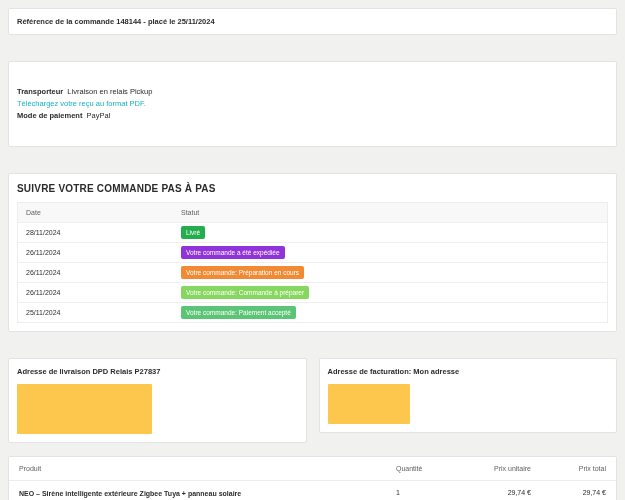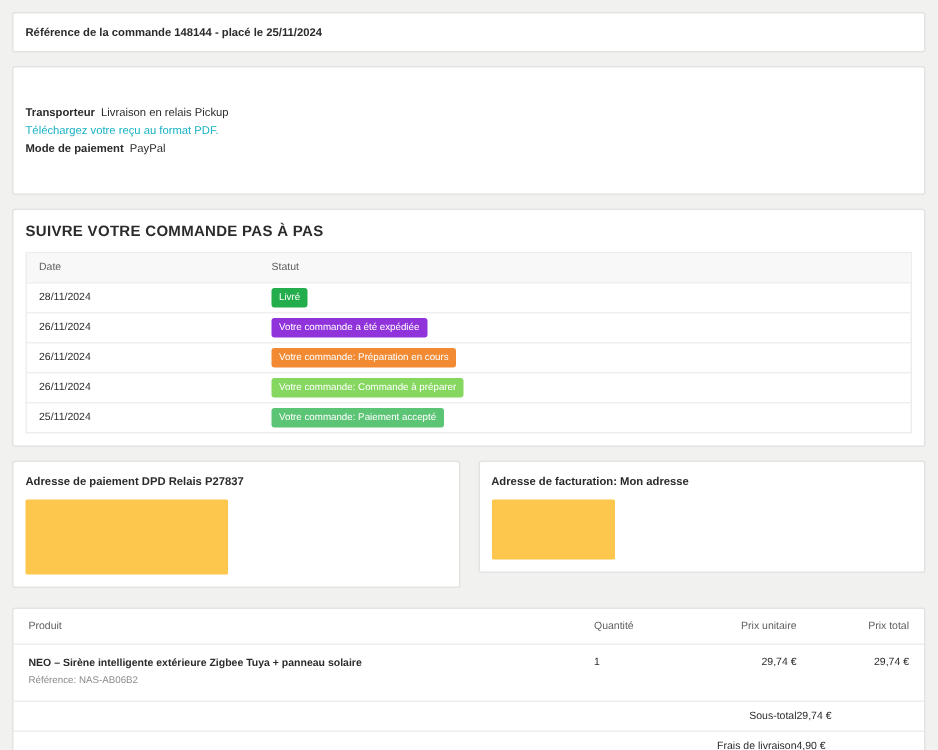--- a/index.html
+++ b/index.html
@@ -5,21 +5,21 @@
   * { box-sizing: border-box; margin: 0; padding: 0; }
   html, body { width: 625px; height: 500px; }
   body {
     background: #f1f1ef;
     font-family: "Liberation Sans", sans-serif;
     color: #2b2b2b;
     overflow: hidden;
   }
   .page { padding: 8px; }
   .card { background: #fff; border: 1px solid #e3e3e3; border-radius: 2px; }
-  .mb { margin-bottom: 9px; }
+  .mb { margin-bottom: 26px; }
   .bold { font-weight: bold; }
 
   .header-card { padding: 8px; font-size: 7.5px; }
 
   .info-card { padding: 24px 8px; font-size: 7.5px; line-height: 12px; }
   .info-line .val { margin-left: 2px; }
   .pdf-link { text-decoration: none; cursor: pointer; }
 
   .tracking-card { padding-bottom: 8px; }
   .tracking-title { font-size: 10px; font-weight: bold; padding: 9px 8px 8px; letter-spacing: .2px; }
@@ -107,21 +107,21 @@
         <div class="t-date">25/11/2024</div>
         <div class="t-status">
           <span class="badge" style="background-color: rgb(91, 196, 117);">Votre commande: Paiement accepté</span>
         </div>
       </div>
     </div>
   </div>
 
   <div class="address-row">
     <div class="card addr-card">
-      <div class="addr-title bold">Adresse de paiement DPD Relais P27837</div>
+      <div class="addr-title bold">Adresse de livraison DPD Relais P27837</div>
       <div class="mask mask-delivery" style="background-color: rgb(253, 198, 77);"></div>
     </div>
     <div class="card addr-card">
       <div class="addr-title bold">Adresse de facturation: Mon adresse</div>
       <div class="mask mask-billing" style="background-color: rgb(253, 198, 77);"></div>
     </div>
   </div>
 
   <div class="card product-card">
     <div class="p-row p-head">

